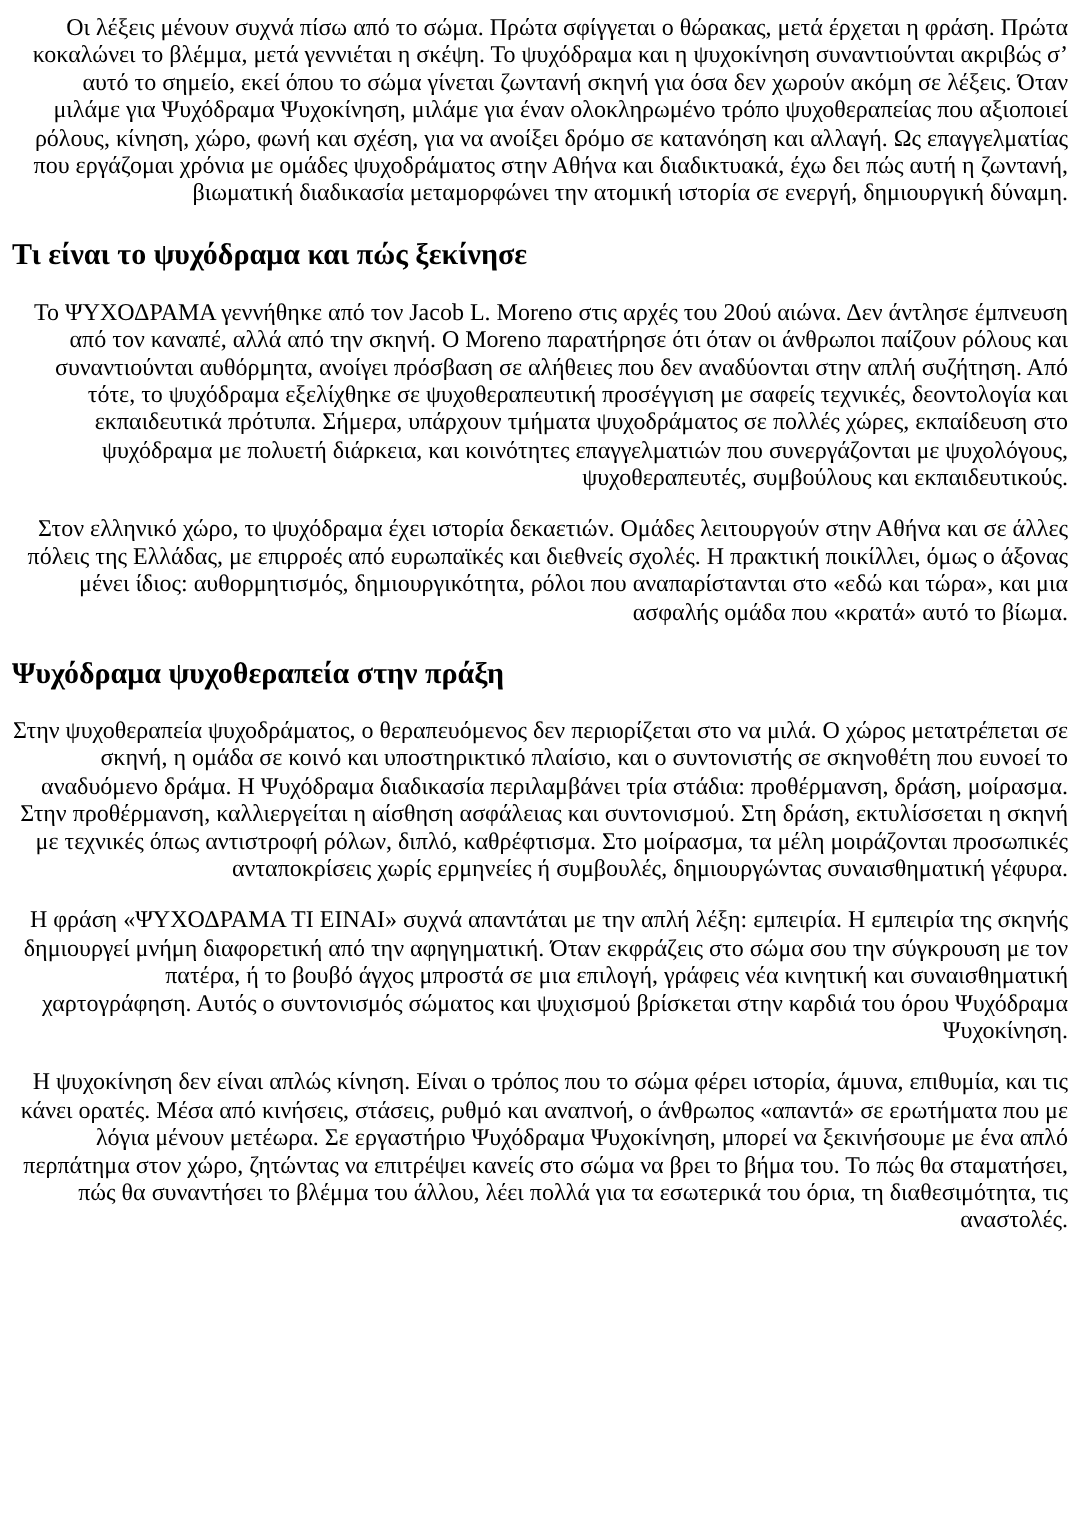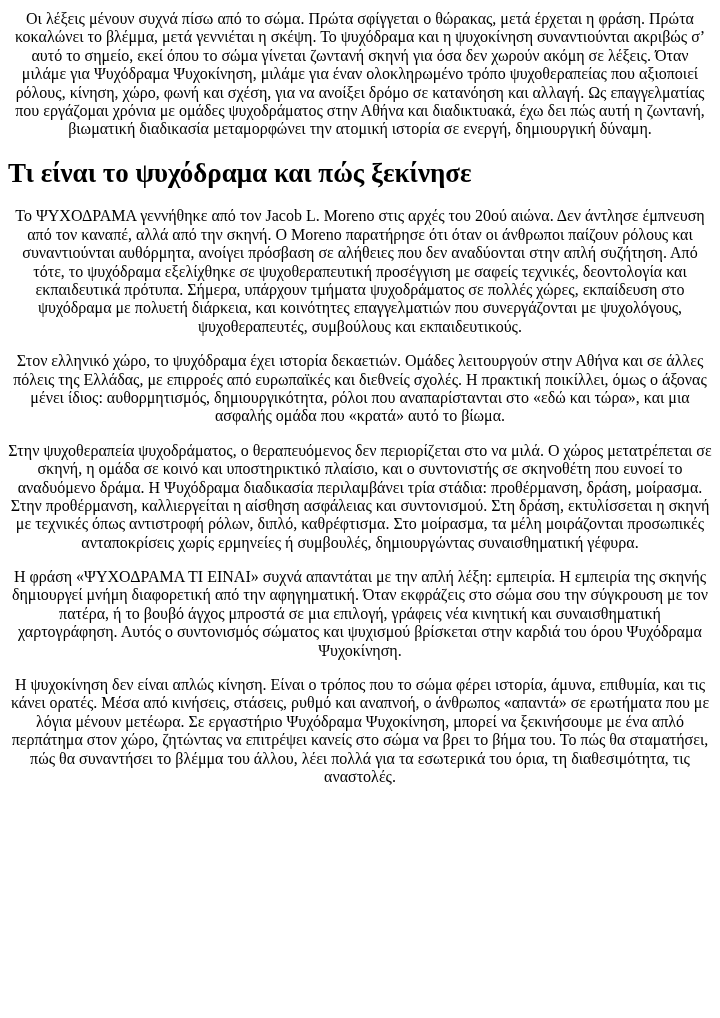--- a/index.html
+++ b/index.html
@@ -13,46 +13,47 @@
     box-sizing: border-box;
     padding: 8px;
     background: #ffffff;
     color: #000000;
     font-family: "Liberation Serif", "DejaVu Serif", serif;
     font-size: 16px;
     line-height: 1.15;
   }
   .page p {
     margin: 16px 0;
-    text-align: center;
+    text-align: right;
   }
   .page p.intro {
     margin-top: 2px;
   }
   .page h2 {
-    font-size: 27px;
+    font-size: 20px;
     font-weight: 700;
     margin: 20px 0 19px 0;
     line-height: 1.1;
   }
 </style>
 </head>
 <body>
 
 <main class="page">
 
   <p class="intro">Οι λέξεις μένουν συχνά πίσω από το σώμα. Πρώτα σφίγγεται ο θώρακας, μετά έρχεται η φράση. Πρώτα κοκαλώνει το βλέμμα, μετά γεννιέται η σκέψη. Το ψυχόδραμα και η ψυχοκίνηση συναντιούνται ακριβώς σ’ αυτό το σημείο, εκεί όπου το σώμα γίνεται ζωντανή σκηνή για όσα δεν χωρούν ακόμη σε λέξεις. Όταν μιλάμε για Ψυχόδραμα Ψυχοκίνηση, μιλάμε για έναν ολοκληρωμένο τρόπο ψυχοθεραπείας που αξιοποιεί ρόλους, κίνηση, χώρο, φωνή και σχέση, για να ανοίξει δρόμο σε κατανόηση και αλλαγή. Ως επαγγελματίας που εργάζομαι χρόνια με ομάδες ψυχοδράματος στην Αθήνα και διαδικτυακά, έχω δει πώς αυτή η ζωντανή, βιωματική διαδικασία μεταμορφώνει την ατομική ιστορία σε ενεργή, δημιουργική δύναμη.</p>
 
   <section>
     <h2>Τι είναι το ψυχόδραμα και πώς ξεκίνησε</h2>
     <p>Το ΨΥΧΟΔΡΑΜΑ γεννήθηκε από τον Jacob L. Moreno στις αρχές του 20ού αιώνα. Δεν άντλησε έμπνευση από τον καναπέ, αλλά από την σκηνή. Ο Moreno παρατήρησε ότι όταν οι άνθρωποι παίζουν ρόλους και συναντιούνται αυθόρμητα, ανοίγει πρόσβαση σε αλήθειες που δεν αναδύονται στην απλή συζήτηση. Από τότε, το ψυχόδραμα εξελίχθηκε σε ψυχοθεραπευτική προσέγγιση με σαφείς τεχνικές, δεοντολογία και εκπαιδευτικά πρότυπα. Σήμερα, υπάρχουν τμήματα ψυχοδράματος σε πολλές χώρες, εκπαίδευση στο ψυχόδραμα με πολυετή διάρκεια, και κοινότητες επαγγελματιών που συνεργάζονται με ψυχολόγους, ψυχοθεραπευτές, συμβούλους και εκπαιδευτικούς.</p>
     <p>Στον ελληνικό χώρο, το ψυχόδραμα έχει ιστορία δεκαετιών. Ομάδες λειτουργούν στην Αθήνα και σε άλλες πόλεις της Ελλάδας, με επιρροές από ευρωπαϊκές και διεθνείς σχολές. Η πρακτική ποικίλλει, όμως ο άξονας μένει ίδιος: αυθορμητισμός, δημιουργικότητα, ρόλοι που αναπαρίστανται στο «εδώ και τώρα», και μια ασφαλής ομάδα που «κρατά» αυτό το βίωμα.</p>
   </section>
 
   <section>
+    <h2>Ψυχόδραμα ψυχοθεραπεία στην πράξη</h2>
     <p>Στην ψυχοθεραπεία ψυχοδράματος, ο θεραπευόμενος δεν περιορίζεται στο να μιλά. Ο χώρος μετατρέπεται σε σκηνή, η ομάδα σε κοινό και υποστηρικτικό πλαίσιο, και ο συντονιστής σε σκηνοθέτη που ευνοεί το αναδυόμενο δράμα. Η Ψυχόδραμα διαδικασία περιλαμβάνει τρία στάδια: προθέρμανση, δράση, μοίρασμα. Στην προθέρμανση, καλλιεργείται η αίσθηση ασφάλειας και συντονισμού. Στη δράση, εκτυλίσσεται η σκηνή με τεχνικές όπως αντιστροφή ρόλων, διπλό, καθρέφτισμα. Στο μοίρασμα, τα μέλη μοιράζονται προσωπικές ανταποκρίσεις χωρίς ερμηνείες ή συμβουλές, δημιουργώντας συναισθηματική γέφυρα.</p>
     <p>Η φράση «ΨΥΧΟΔΡΑΜΑ ΤΙ ΕΙΝΑΙ» συχνά απαντάται με την απλή λέξη: εμπειρία. Η εμπειρία της σκηνής δημιουργεί μνήμη διαφορετική από την αφηγηματική. Όταν εκφράζεις στο σώμα σου την σύγκρουση με τον πατέρα, ή το βουβό άγχος μπροστά σε μια επιλογή, γράφεις νέα κινητική και συναισθηματική χαρτογράφηση. Αυτός ο συντονισμός σώματος και ψυχισμού βρίσκεται στην καρδιά του όρου Ψυχόδραμα Ψυχοκίνηση.</p>
   </section>
 
   <section>
     <p>Η ψυχοκίνηση δεν είναι απλώς κίνηση. Είναι ο τρόπος που το σώμα φέρει ιστορία, άμυνα, επιθυμία, και τις κάνει ορατές. Μέσα από κινήσεις, στάσεις, ρυθμό και αναπνοή, ο άνθρωπος «απαντά» σε ερωτήματα που με λόγια μένουν μετέωρα. Σε εργαστήριο Ψυχόδραμα Ψυχοκίνηση, μπορεί να ξεκινήσουμε με ένα απλό περπάτημα στον χώρο, ζητώντας να επιτρέψει κανείς στο σώμα να βρει το βήμα του. Το πώς θα σταματήσει, πώς θα συναντήσει το βλέμμα του άλλου, λέει πολλά για τα εσωτερικά του όρια, τη διαθεσιμότητα, τις αναστολές.</p>
   </section>
 
 </main>
 

